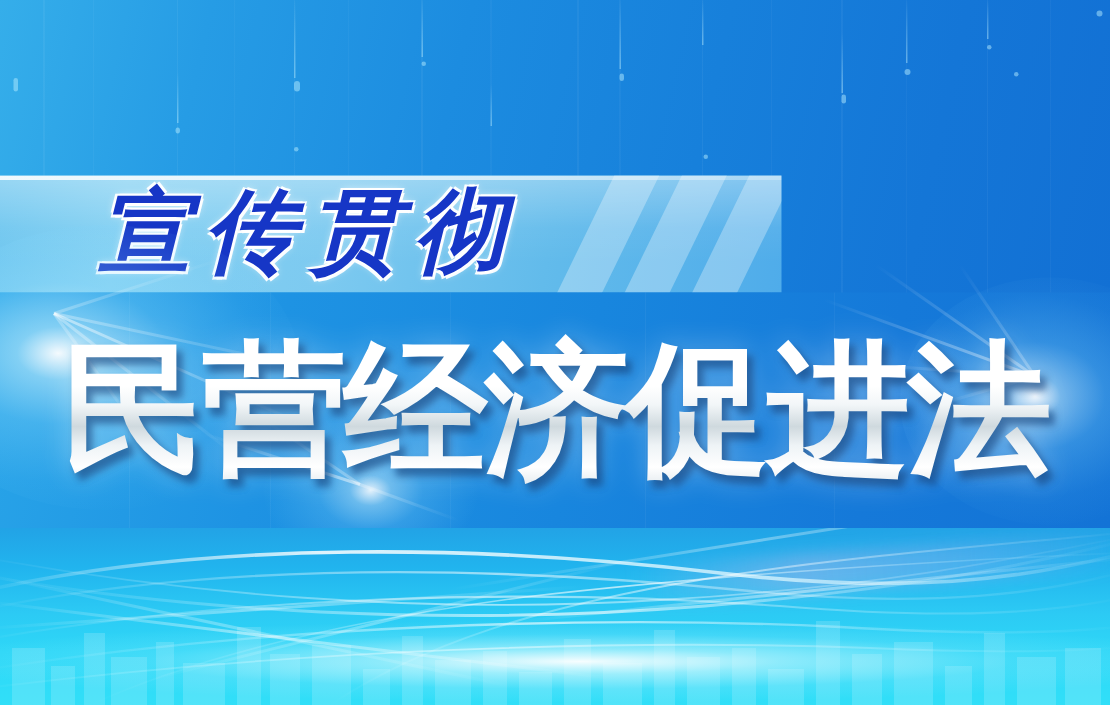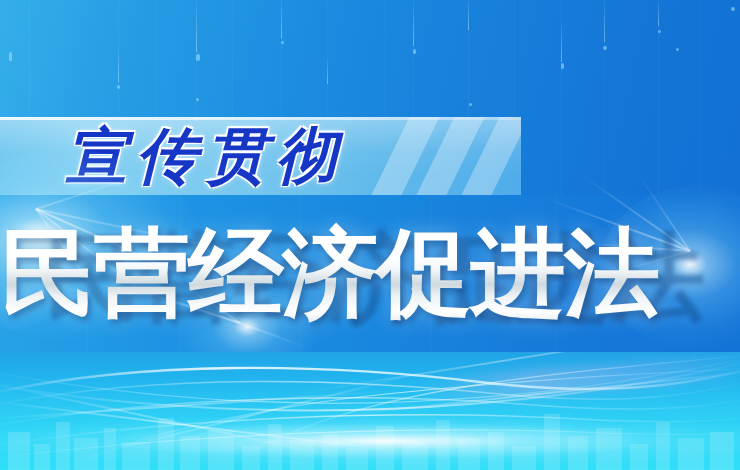--- a/index.html
+++ b/index.html
@@ -150,21 +150,21 @@
     background: linear-gradient(to right, rgba(255,255,255,.9), rgba(255,255,255,0));
     transform-origin: 0 50%;
     pointer-events: none;
   }
 
   
   .title {
     position: absolute;
     left: 0; top: 222px;
     width: 740px;
-    text-align: left;
+    text-align: center;
     font-family: "Liberation Serif", "DejaVu Serif", serif;
     font-size: 96px;
     font-weight: bold;
     line-height: 1.08;
     letter-spacing: -2px;
     white-space: nowrap;
     background: linear-gradient(to bottom,
         #ffffff 0%,
         #ffffff 34%,
         #f2f6f8 46%,

